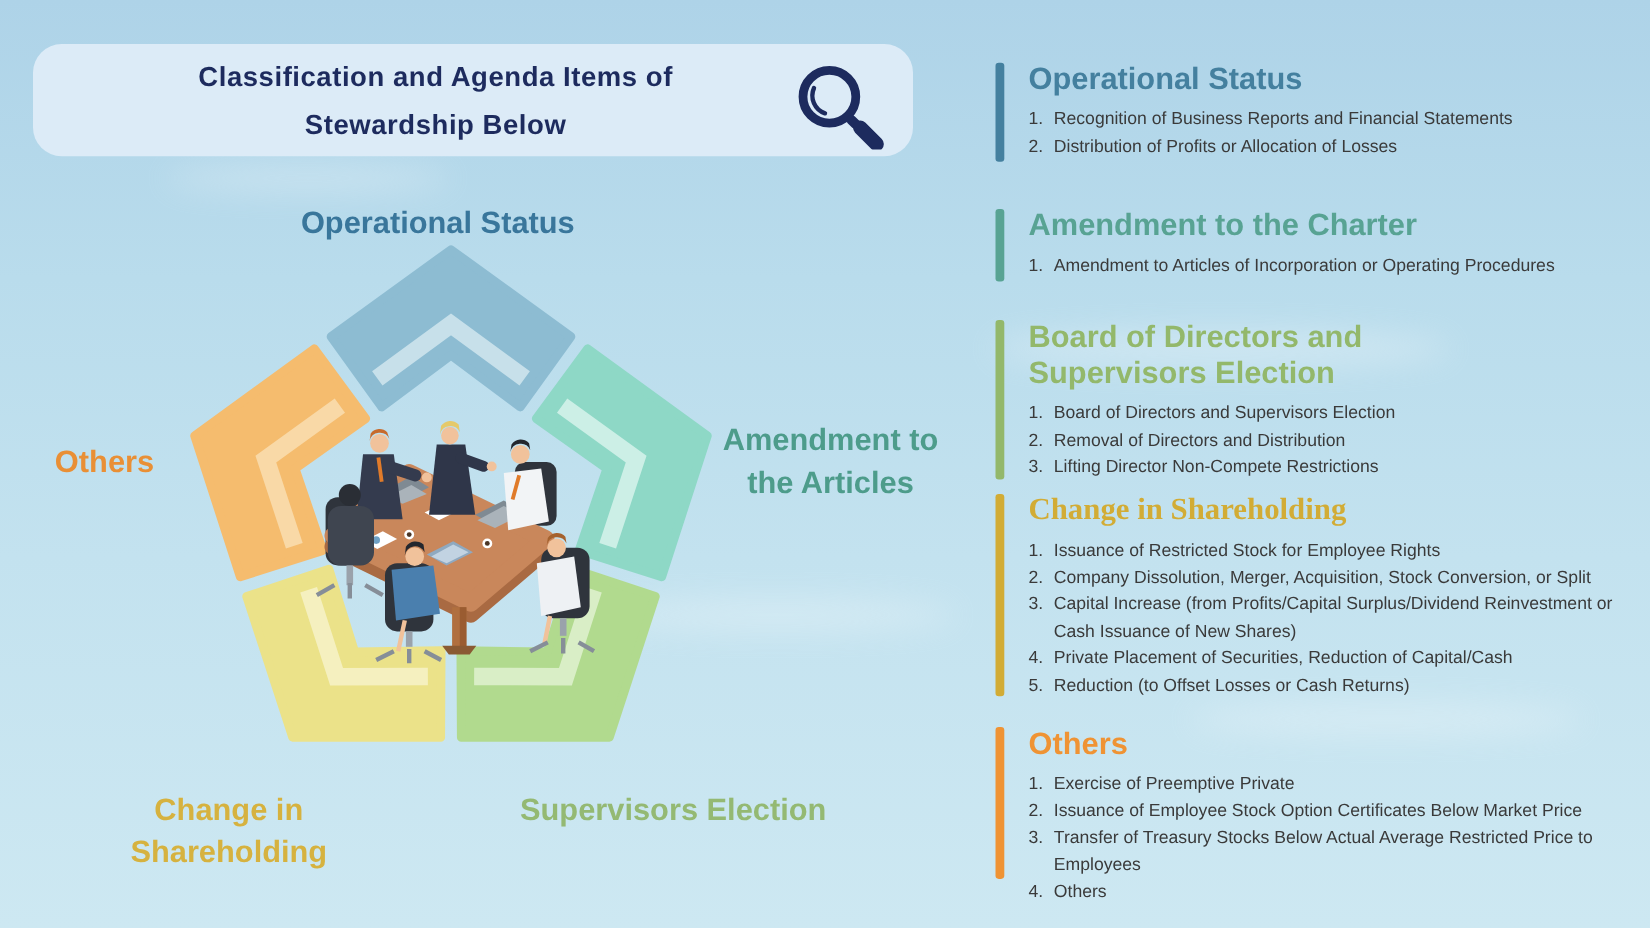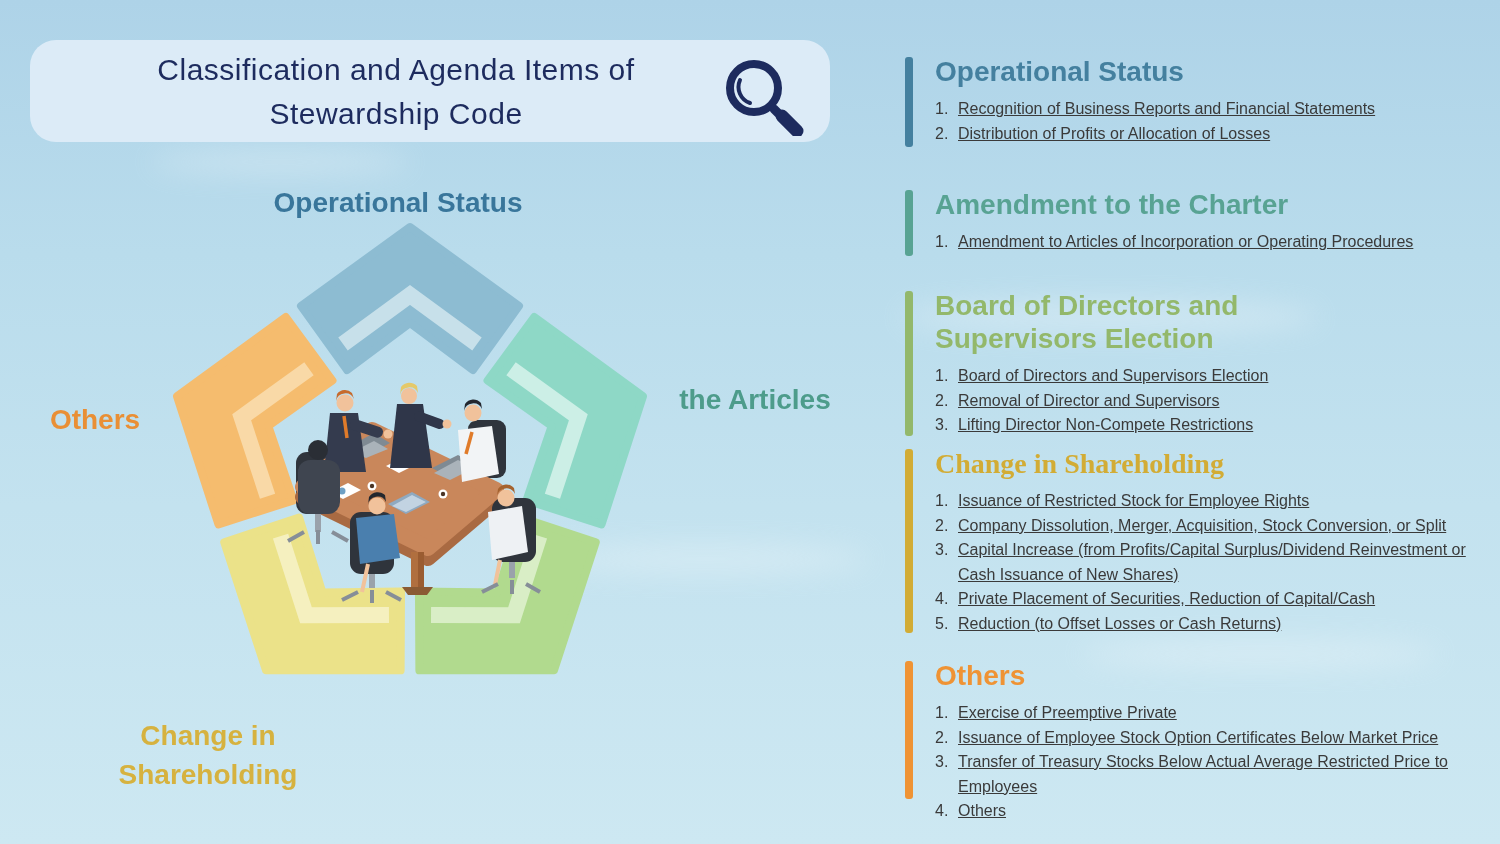--- a/index.html
+++ b/index.html
@@ -5,49 +5,49 @@
   html,body{margin:0;padding:0;}
   body{font-family:"Liberation Sans", sans-serif;}
   .stage{position:relative;width:1500px;height:844px;overflow:hidden;
          background:linear-gradient(180deg,#aed3e8 0%,#b9dcec 30%,#c3e2ef 60%,#cde8f2 100%);}
   .cloud{position:absolute;background:#ffffff;border-radius:50%;filter:blur(14px);opacity:.28;}
 
   
   .title-box{position:absolute;left:30px;top:40px;width:800px;height:102px;
              background:#dcebf7;border-radius:26px;}
   .title-text{position:absolute;left:0;top:8px;width:732px;text-align:center;
-              font-weight:normal;font-size:30px;line-height:44px;letter-spacing:.5px;}
+              font-weight:bold;font-size:25px;line-height:44px;letter-spacing:.5px;}
   .magnifier{position:absolute;right:22px;top:14px;}
 
   
   .dlabel{position:absolute;font-weight:bold;font-size:28px;line-height:39px;text-align:center;white-space:nowrap;}
 
   
   .section{position:absolute;left:905px;width:575px;}
   .section .bar{position:absolute;left:0;top:2px;width:8px;border-radius:3px;}
   .section h2{margin:0 0 0 30px;font-size:28px;line-height:33px;font-weight:bold;max-width:430px;}
   .section ol{margin:9px 0 0 30px;padding:0;list-style:none;counter-reset:item;width:535px;
-              font-size:16px;line-height:24.5px;color:#3a3a3a;text-decoration:underline;}
+              font-size:16px;line-height:24.5px;color:#3a3a3a;}
   .section ol li{counter-increment:item;position:relative;padding-left:23px;}
   .section ol li::before{content:counter(item) ".";position:absolute;left:0;}
 </style>
 </head>
 <body>
 
 <div class="stage">
 
   <div class="cloud" style="left:900px;top:300px;width:420px;height:34px;"></div>
   <div class="cloud" style="left:540px;top:545px;width:330px;height:28px;"></div>
   <div class="cloud" style="left:150px;top:150px;width:260px;height:24px;"></div>
   <div class="cloud" style="left:1080px;top:640px;width:360px;height:28px;"></div>
 
   <div class="title-box">
     <div class="title-text" style="color: rgb(29, 43, 94);">
       <div>Classification and Agenda Items of</div>
-      <div>Stewardship Code</div>
+      <div>Stewardship Below</div>
     </div>
     <svg class="magnifier" width="92" height="82" viewBox="0 0 92 82">
       <circle cx="38" cy="34" r="24" fill="none" stroke="#1d2b5e" stroke-width="8"></circle>
       <path d="M 24 26 A 17 17 0 0 0 34 49" fill="none" stroke="#1d2b5e" stroke-width="4" stroke-linecap="round"></path>
       <line x1="58" y1="55" x2="62" y2="59" stroke="#1d2b5e" stroke-width="9" stroke-linecap="round"></line>
       <line x1="66" y1="62" x2="81" y2="77" stroke="#1d2b5e" stroke-width="13" stroke-linecap="round"></line>
     </svg>
   </div>
 
   <svg width="1500" height="844" style="position:absolute;left:0;top:0;">
@@ -150,31 +150,33 @@
         <circle cx="318" cy="450" r="10" fill="#2a2e35"></circle>
         <rect x="315" y="514" width="6" height="18" fill="#9aa2ab"></rect>
         <path d="M304,532 l-16,9 M318,530 l0,14 M332,532 l16,9" stroke="#868e98" stroke-width="4" fill="none"></path>
       </g>
     </g>
   </svg>
 
   <div class="dlabel" style="left: 228px; top: 183px; width: 340px; color: rgb(57, 118, 155);">Operational Status</div>
 
   <div class="dlabel" style="left: 605px; top: 380px; width: 300px; color: rgb(77, 156, 139);">
+    <div>Amendment to</div>
     <div>the Articles</div>
   </div>
 
   <div class="dlabel" style="left: 25px; top: 400px; width: 140px; color: rgb(233, 143, 53);">Others</div>
 
   <div class="dlabel" style="left: 58px; top: 716px; width: 300px; color: rgb(214, 178, 63);">
     <div>Change in</div>
     <div>Shareholding</div>
   </div>
 
   <div class="dlabel" style="left: 412px; top: 716px; width: 400px; color: rgb(148, 185, 115);">
+    <div>Supervisors Election</div>
   </div>
 
   <div class="section" style="top:55px;">
     <div class="bar" style="height: 90px; background: rgb(68, 128, 159);"></div>
     <h2 style="color: rgb(68, 128, 159);">Operational Status</h2>
     <ol>
       <li>Recognition of Business Reports and Financial Statements</li>
       <li>Distribution of Profits or Allocation of Losses</li>
     </ol>
   </div>
@@ -185,21 +187,21 @@
     <ol>
       <li>Amendment to Articles of Incorporation or Operating Procedures</li>
     </ol>
   </div>
 
   <div class="section" style="top:289px;">
     <div class="bar" style="height: 145px; background: rgb(147, 184, 107);"></div>
     <h2 style="color: rgb(147, 184, 107);">Board of Directors and Supervisors Election</h2>
     <ol>
       <li>Board of Directors and Supervisors Election</li>
-      <li>Removal of Director and Supervisors</li>
+      <li>Removal of Directors and Distribution</li>
       <li>Lifting Director Non-Compete Restrictions</li>
     </ol>
   </div>
 
   <div class="section" style="top:447px;">
     <div class="bar" style="height: 184px; background: rgb(210, 172, 53);"></div>
     <h2 style="color: rgb(210, 172, 53); font-family: Liberation Serif, serif;">Change in Shareholding</h2>
     <ol>
       <li>Issuance of Restricted Stock for Employee Rights</li>
       <li>Company Dissolution, Merger, Acquisition, Stock Conversion, or Split</li>

